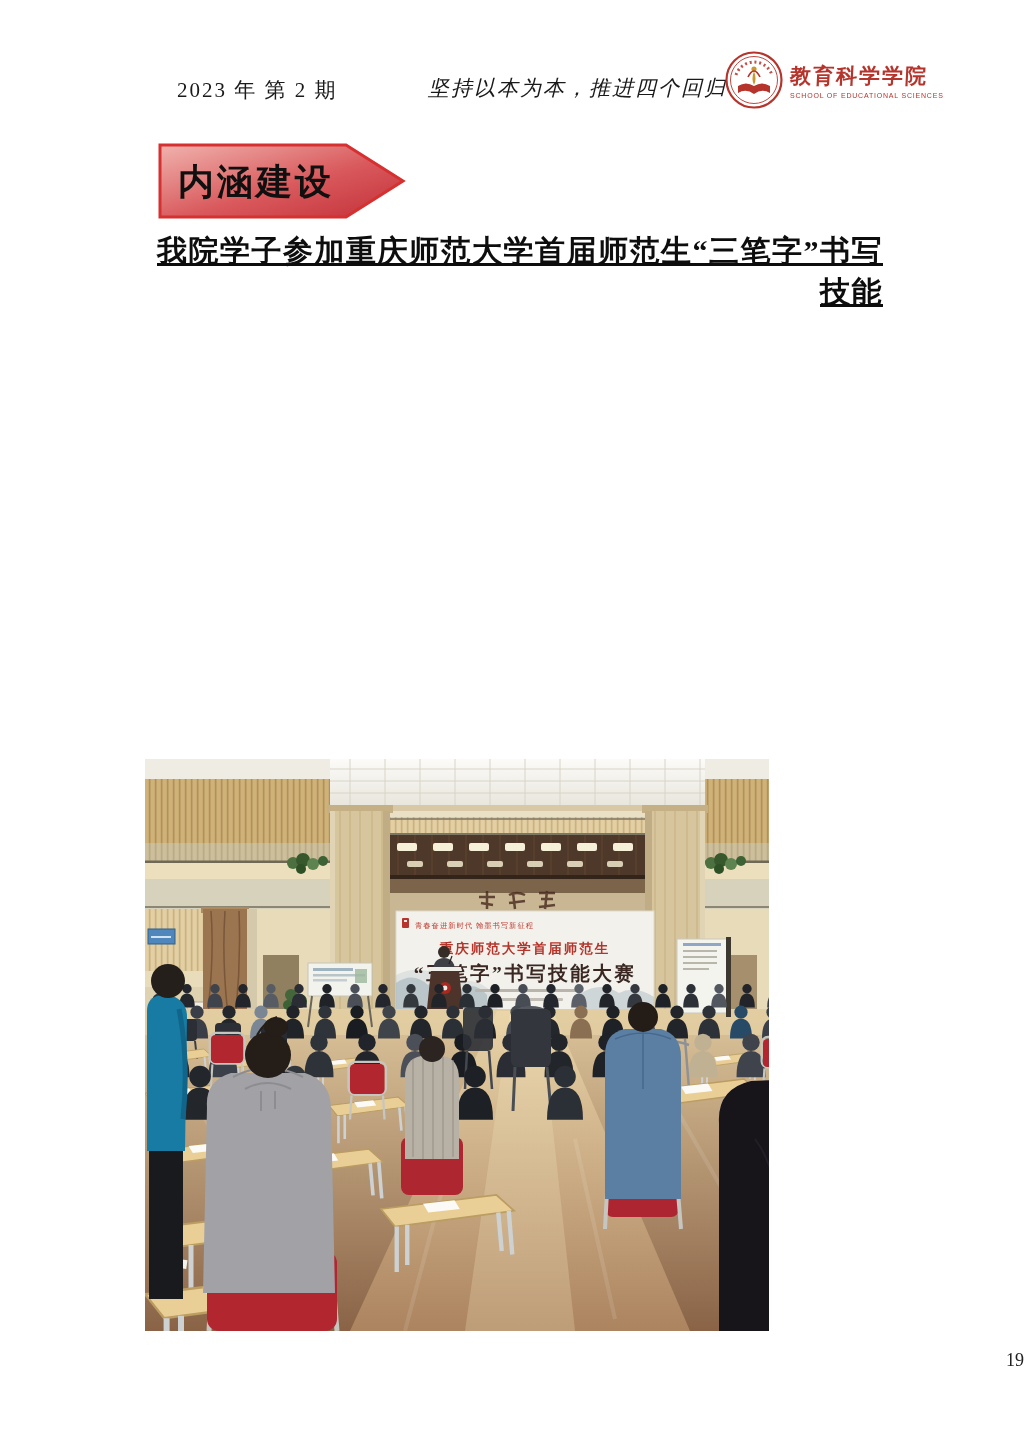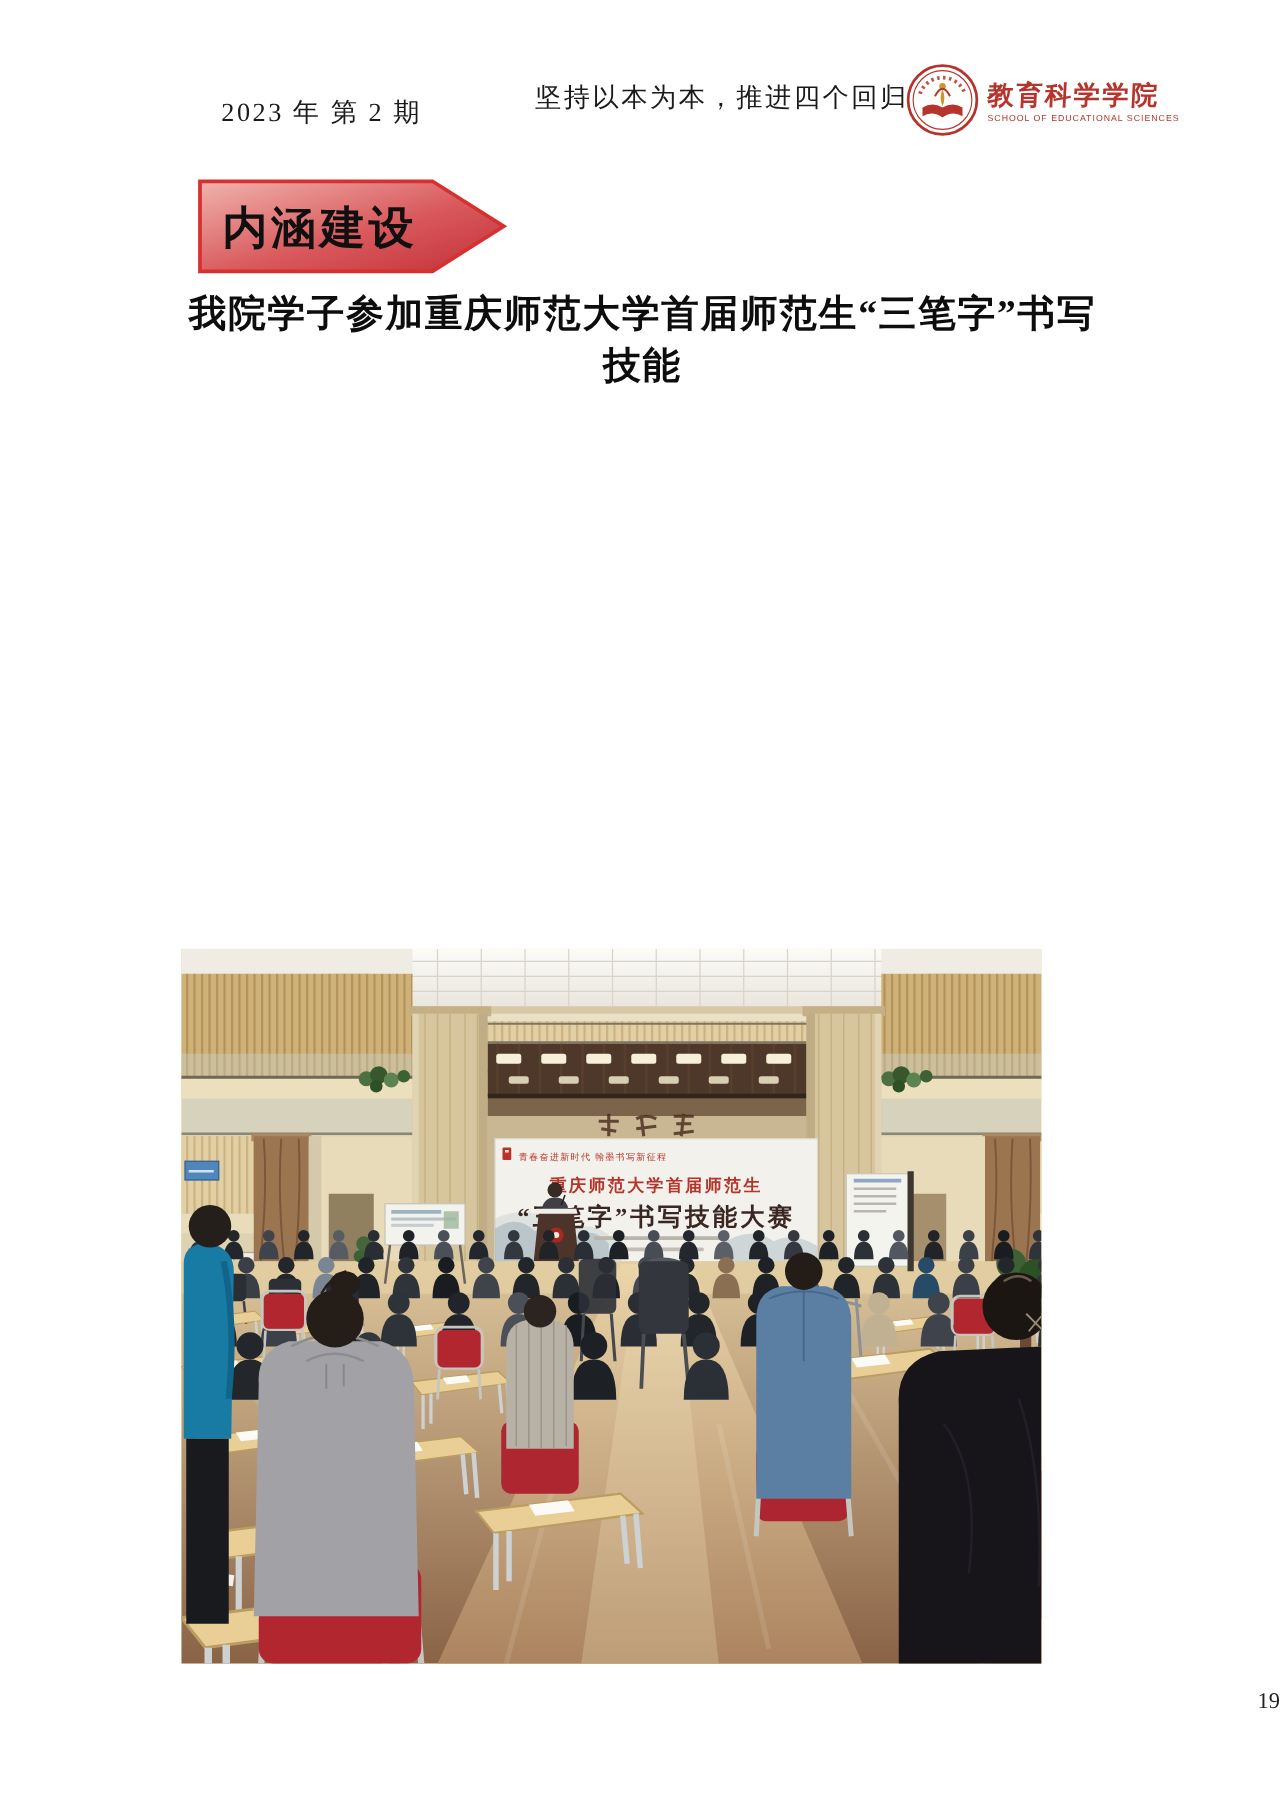--- a/index.html
+++ b/index.html
@@ -1,35 +1,35 @@
 <!DOCTYPE html>
 <html lang="zh"><head>
 <meta charset="utf-8">
 <style>
   html,body{margin:0;padding:0;background:#888;}
   .page{position:relative;width:1024px;height:1448px;background:#ffffff;margin:0 auto;overflow:hidden;
         font-family:"Liberation Serif","DejaVu Serif",serif;color:#111;}
   .abs{position:absolute;}
   
   .issue{left:177px;top:76px;font-size:21px;letter-spacing:2px;color:#1a1a1a;}
-  .motto{left:428px;top:64px;font-size:21px;font-weight:500;letter-spacing:2px;color:#1a1a1a;}
+  .motto{left:428px;top:74px;font-size:21px;font-style:italic;font-weight:500;letter-spacing:2px;color:#1a1a1a;}
   .logo{left:724px;top:50px;display:flex;align-items:center;gap:6px;}
   .logo-text{display:flex;flex-direction:column;justify-content:center;}
   .logo-cn{font-size:21px;font-weight:bold;color:#b5342c;letter-spacing:2px;font-family:"DejaVu Serif",serif;transform:skewX(-3deg);}
   .logo-en{font-size:7px;color:#b5342c;letter-spacing:.8px;margin-top:2px;font-family:"Liberation Sans",sans-serif;}
   
   .arrow-banner{left:158px;top:142px;}
   
-  .title{left:145px;width:738px;text-align:center;font-weight:bold;font-size:30px;letter-spacing:1.5px;color:#0d0d0d;}
+  .title{left:145px;width:738px;text-align:right;font-weight:bold;font-size:30px;letter-spacing:1.5px;color:#0d0d0d;text-decoration:underline;}
   .title-1{top:231px;}
   .title-2{top:283px;}
   .body-text{left:145px;top:380px;width:738px;font-size:27.5px;line-height:53px;text-align:justify;
              text-indent:2em;color:#141414;margin:0;}
   
-  .photo{left:145px;top:759px;width:688px;height:572px;overflow:hidden;background:#fef9c3;}
+  .photo{left:145px;top:759px;width:624px;height:572px;overflow:hidden;background:#0ea5e9;}
   .photo svg{display:block;}
   
   .pagenum{left:0;top:1350px;width:1024px;text-align:right;font-size:18px;color:#222;}
   svg text{font-family:"Liberation Serif","DejaVu Serif",serif;}
 </style>
 </head>
 <body>
 
 <div class="page">
 

